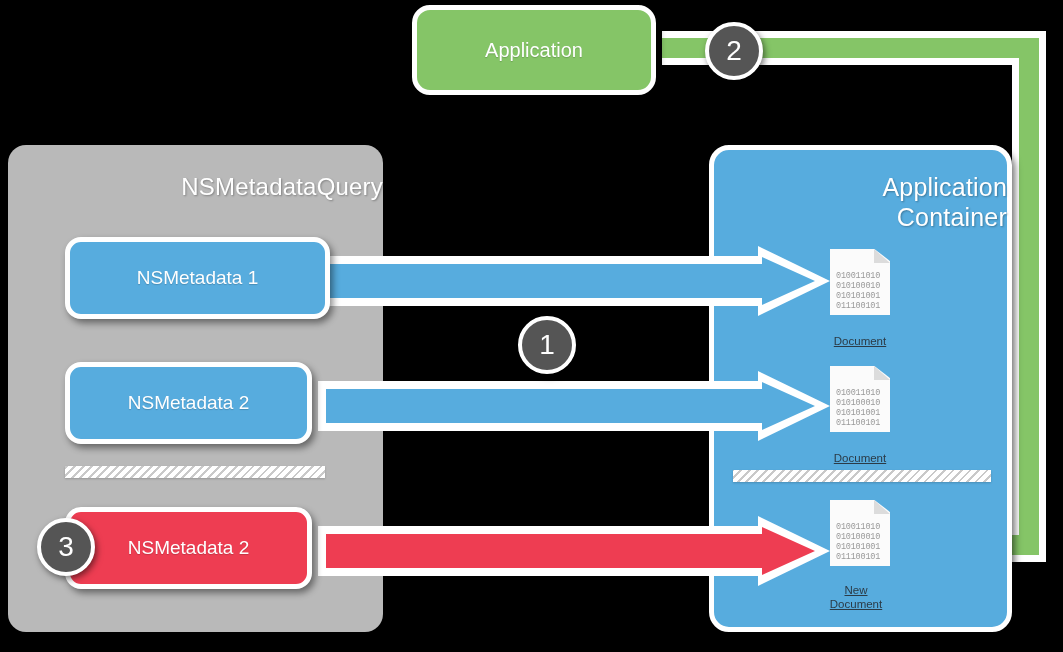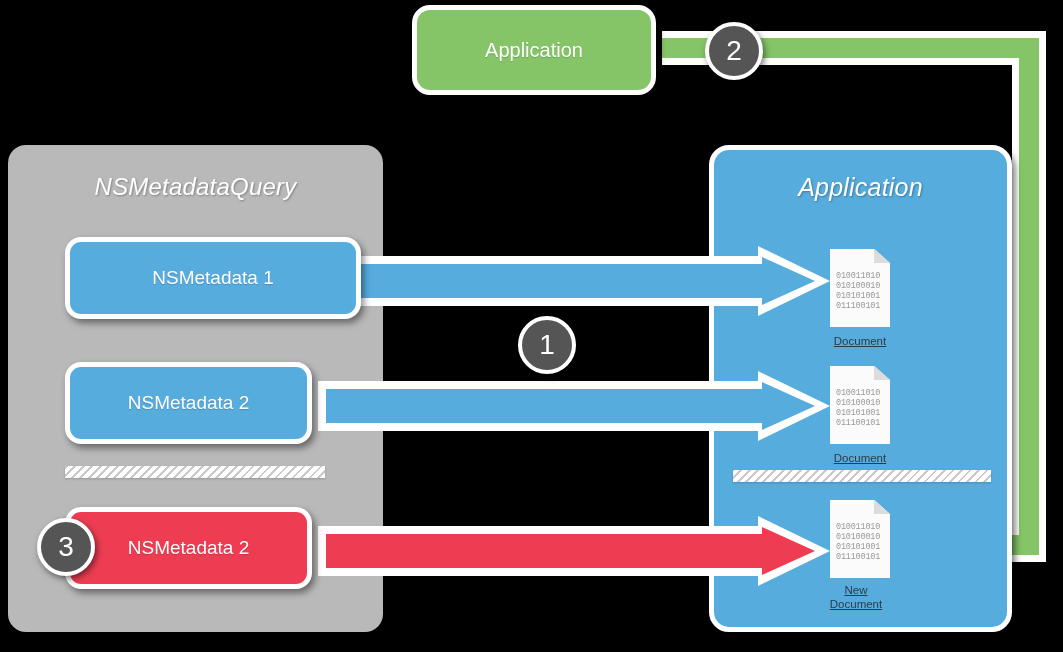--- a/index.html
+++ b/index.html
@@ -38,27 +38,26 @@
     height: 487px;
     background: #57ACDE;
     border: 5px solid #ffffff;
     border-radius: 20px;
   }
 
   .panel-title {
     position: absolute;
     left: 0;
     right: 0;
-    text-align: center;
+    text-align: right;
     color: #ffffff;
     font-size: 24px;
     line-height: 30px;
     letter-spacing: .2px;
     text-shadow: 1px 1px 2px rgba(0,0,0,0.30);
-    font-style: italic;
   }
   #nsmq-title { top: 27px; }
   #appc-title { top: 22px; font-size: 25px; }
 
   
   .pill {
     position: absolute;
     box-sizing: border-box;
     border: 5px solid #ffffff;
     border-radius: 16px;
@@ -68,21 +67,21 @@
     color: #ffffff;
     font-size: 19px;
     box-shadow: 3px 4px 7px rgba(0,0,0,0.45);
     text-shadow: 0 1px 1px rgba(0,0,0,0.18);
   }
   .pill.blue { background: #57ACDE; }
   .pill.red  { background: #EE3D52; }
   .pill.green{ background: #85C567; }
 
   #app-box   { left: 412px; top: 5px;   width: 244px; height: 90px; border-radius: 18px; font-size: 20px; }
-  #meta1-box { left: 65px;  top: 237px; width: 296px; height: 82px; }
+  #meta1-box { left: 65px;  top: 237px; width: 265px; height: 82px; }
   #meta2-box { left: 65px;  top: 362px; width: 247px; height: 82px; }
   #meta3-box { left: 65px;  top: 507px; width: 247px; height: 82px; }
 
   
   .hatch {
     position: absolute;
     height: 12px;
     background-color: #eeeeee;
     background-image: repeating-linear-gradient(
         -45deg,
@@ -120,21 +119,21 @@
     font-family: "Liberation Sans", sans-serif;
   }
   #badge-1 { left: 518px; top: 316px; }
   #badge-2 { left: 705px; top: 22px; }
   #badge-3 { left: 37px;  top: 518px; }
 
   
   .doc {
     position: absolute;
     width: 60px;
-    height: 78px;
+    height: 66px;
   }
   .doc .sheet {
     position: absolute;
     inset: 0;
     background: #fbfbfb;
     box-shadow: 2px 3px 5px rgba(0,0,0,0.35);
     clip-path: polygon(0 0, 74% 0, 100% 18%, 100% 100%, 0 100%);
   }
   .doc .fold {
     position: absolute;
@@ -187,20 +186,21 @@
     <polygon points="988,527 988,563 963,545" fill="#85C567"></polygon>
   </svg>
 
   <div class="panel" id="nsmq-panel">
     <div class="panel-title" id="nsmq-title">NSMetadataQuery</div>
   </div>
 
   <div class="panel" id="app-container-panel">
     <div class="panel-title" id="appc-title">
       <div>Application</div>
+      <div>Container</div>
     </div>
   </div>
 
   <div class="arrow" style="left:318px; top:246px;">
     <svg width="512" height="70" viewBox="0 0 512 70">
       <polygon points="0,10 440,10 440,0 512,35 440,70 440,60 0,60" fill="#ffffff"></polygon>
       <polygon points="8,18 444,18 444,11 497,35 444,59 444,52 8,52" fill="#57ACDE"></polygon>
     </svg>
   </div>
 

